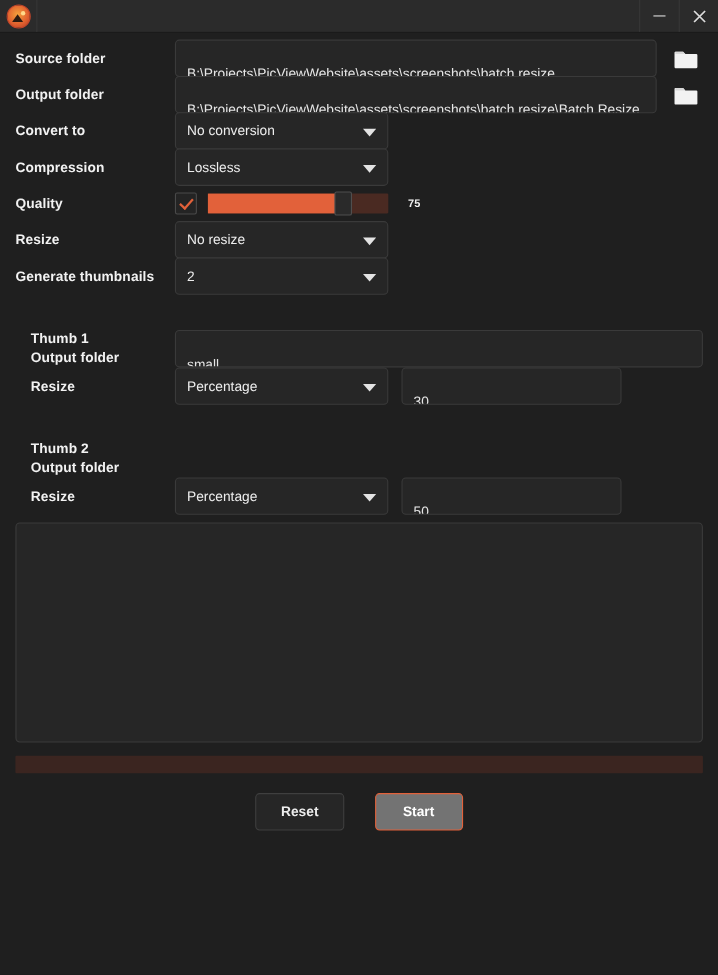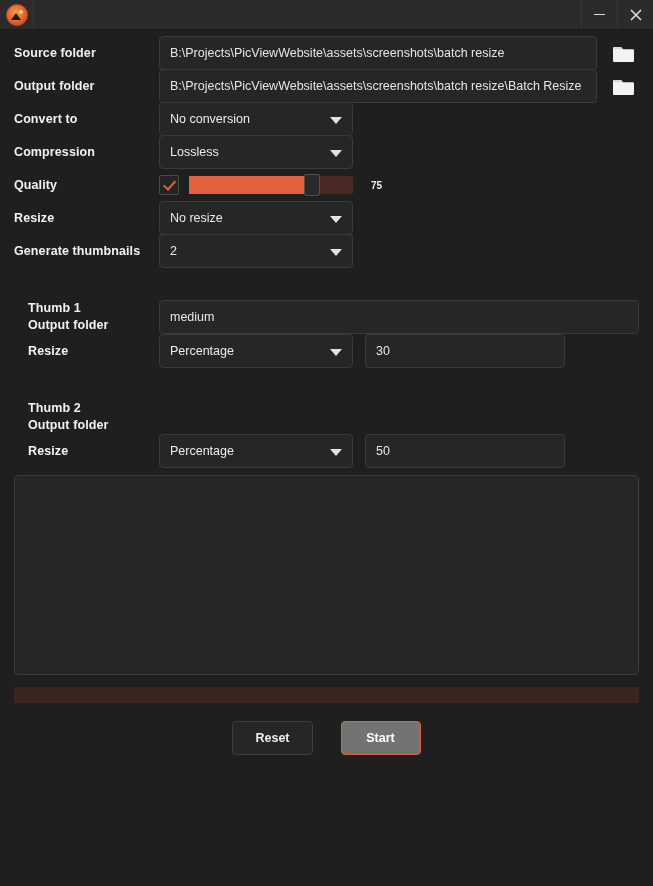--- a/index.html
+++ b/index.html
@@ -121,21 +121,21 @@
   .lbl.two-line { line-height: 17px; }
 
   .txtfield {
     height: 34px;
     background: #262626;
     border: 1px solid #3a3a3a;
     border-radius: 4px;
     color: #e6e6e6;
     font-size: 12.5px;
     font-family: "Liberation Sans", sans-serif;
-    padding: 0 10px;
+    padding: 14px 10px;
     line-height: 32px;
     white-space: nowrap;
     overflow: hidden;
   }
   .path-field { flex: 1; margin-right: 12px; }
 
   .folder-btn {
     width: 30px;
     height: 30px;
     display: flex;
@@ -349,21 +349,21 @@
         <span>2</span>
         <span class="chev"></span>
       </div>
     </div>
 
     <div class="row tall">
       <div class="lbl indent two-line">
         <div>Thumb  1</div>
         <div>Output folder</div>
       </div>
-      <div class="txtfield thumb-field">medium</div>
+      <div class="txtfield thumb-field">small</div>
     </div>
 
     <div class="row">
       <div class="lbl indent">Resize</div>
       <div class="combo">
         <span>Percentage</span>
         <span class="chev"></span>
       </div>
       <div class="txtfield resize-num">30</div>
     </div>

